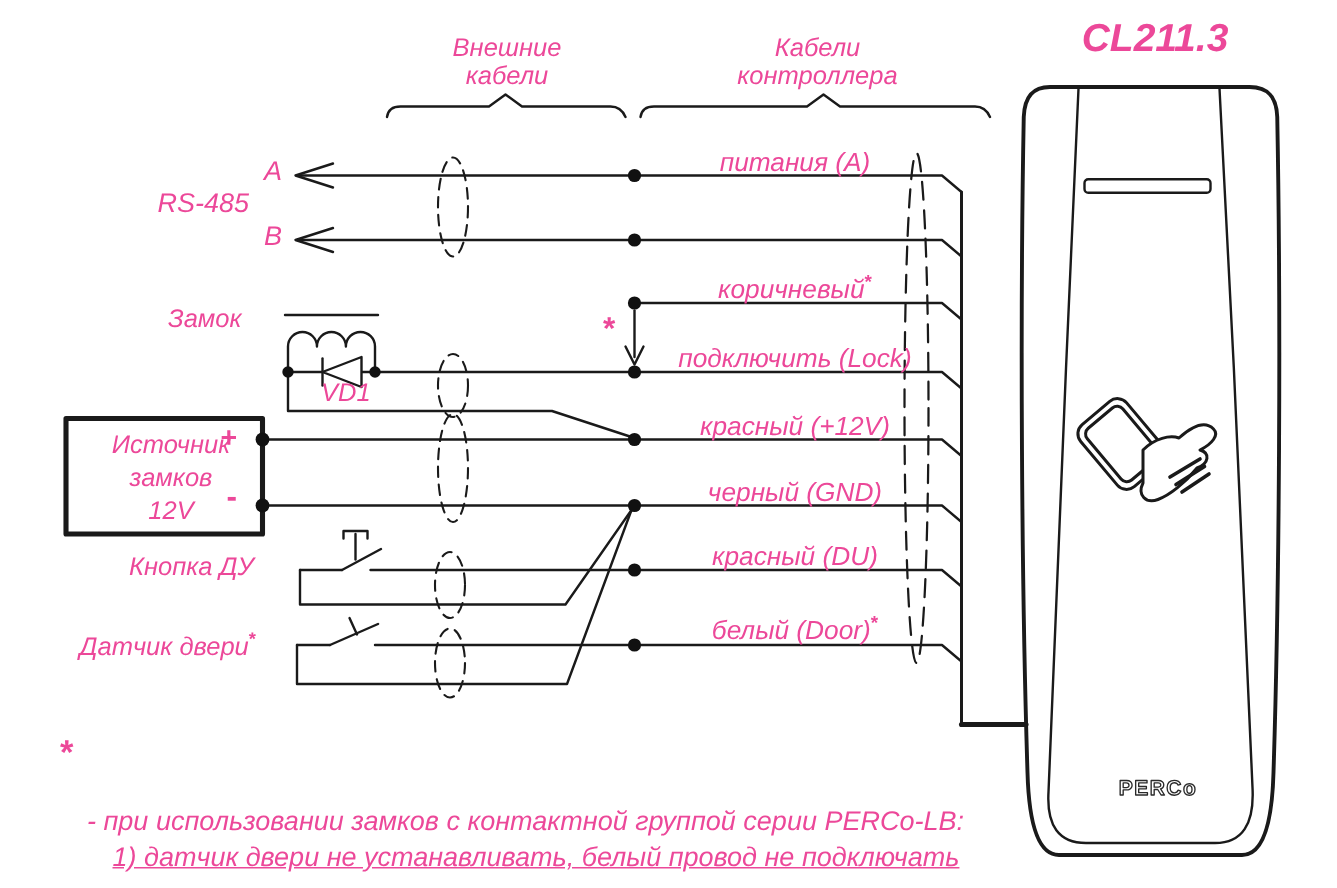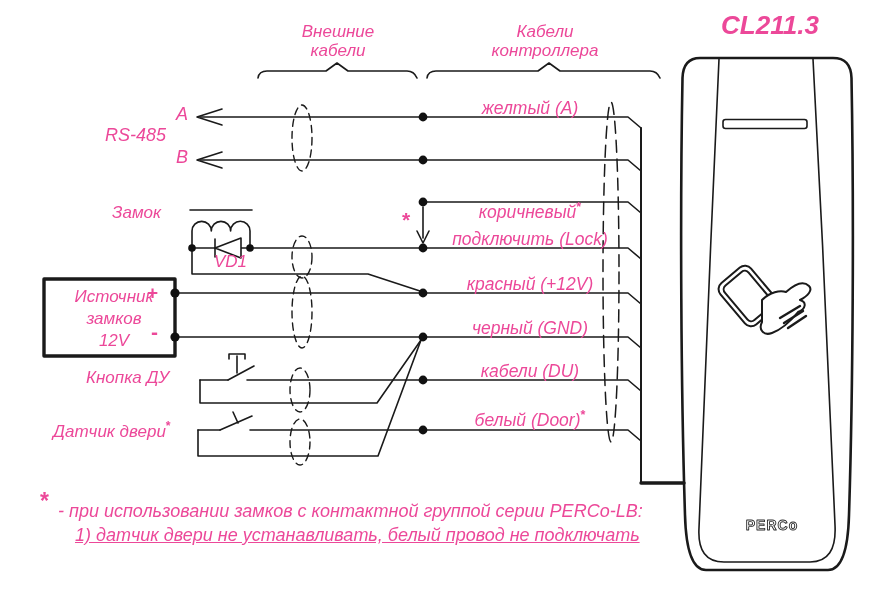--- a/index.html
+++ b/index.html
@@ -12,21 +12,21 @@
     position:absolute; font-style:italic; font-size:17px; line-height:19px;
     color:#ec4899; white-space:nowrap;
   }
   .lbl sup { font-size:72%; font-style:normal; font-weight:bold; vertical-align:super; }
   .hdr { text-align:center; }
   .title { font-size:26px; font-weight:bold; text-align:center; }
   .wire-lbl { width:200px; text-align:center; font-size:17.5px; }
   .psu-text { text-align:center; font-size:17px; line-height:22px;padding-left:16px; }
   .sign { font-style:normal; font-weight:bold; }
   .star-big { font-style:normal; font-weight:bold; font-size:21px; }
-  .foot { font-size:18px; }
+  .foot { font-size:18px;margin-top:36px; }
 </style>
 </head>
 <body>
 
 <div class="canvas">
 
   <svg class="layer" width="891" height="592" viewBox="0 0 891 592" fill="none" stroke="#1a1a1a" stroke-width="1.6" stroke-linejoin="round" stroke-linecap="round">
 
     <g>
       <path d="M258,78 Q259,71 267,71 L326,71 L337,63 L348,71 L407,71 Q414,71 417,78"></path>
@@ -174,25 +174,25 @@
     <div>12V</div>
   </div>
   <div class="lbl sign" style="left:147px; top:283px; font-size:19px;">+</div>
   <div class="lbl sign" style="left:151px; top:322px; font-size:21px;">-</div>
 
   <div class="lbl" style="left:86px; top:368px;font-style:italic;">Кнопка ДУ</div>
   <div class="lbl" style="left:53px; top:417px;"><span>Датчик двери</span><sup>*</sup></div>
 
   <div class="lbl star-big" style="left:402px; top:210px;">*</div>
 
-  <div class="lbl wire-lbl" style="left:430px; top:94px;"><span>желтый (A)</span><sup></sup></div>
-  <div class="lbl wire-lbl" style="left:430px; top:179px;margin-top:19px;"><span>коричневый</span><sup>*</sup></div>
+  <div class="lbl wire-lbl" style="left:430px; top:94px;"><span>питания (A)</span><sup></sup></div>
+  <div class="lbl wire-lbl" style="left:430px; top:179px;"><span>коричневый</span><sup>*</sup></div>
   <div class="lbl wire-lbl" style="left:430px; top:225px;"><span>подключить (Lock)</span><sup></sup></div>
   <div class="lbl wire-lbl" style="left:430px; top:270px;"><span>красный (+12V)</span><sup></sup></div>
   <div class="lbl wire-lbl" style="left:430px; top:314px;"><span>черный (GND)</span><sup></sup></div>
-  <div class="lbl wire-lbl" style="left:430px; top:357px;"><span>кабели (DU)</span><sup></sup></div>
+  <div class="lbl wire-lbl" style="left:430px; top:357px;"><span>красный (DU)</span><sup></sup></div>
   <div class="lbl wire-lbl" style="left:430px; top:406px;"><span>белый (Door)</span><sup>*</sup></div>
 
   <div class="lbl star-big" style="left:40px; top:492px; font-size:23px;">*</div>
   <div class="lbl foot" style="left:58px; top:502px;">- при использовании замков с контактной группой серии PERCo-LB:</div>
   <div class="lbl foot" style="left:75px; top:526px;text-decoration:underline;">1) датчик двери не устанавливать, белый провод не подключать</div>
 
 </div>
 
 </body></html>

